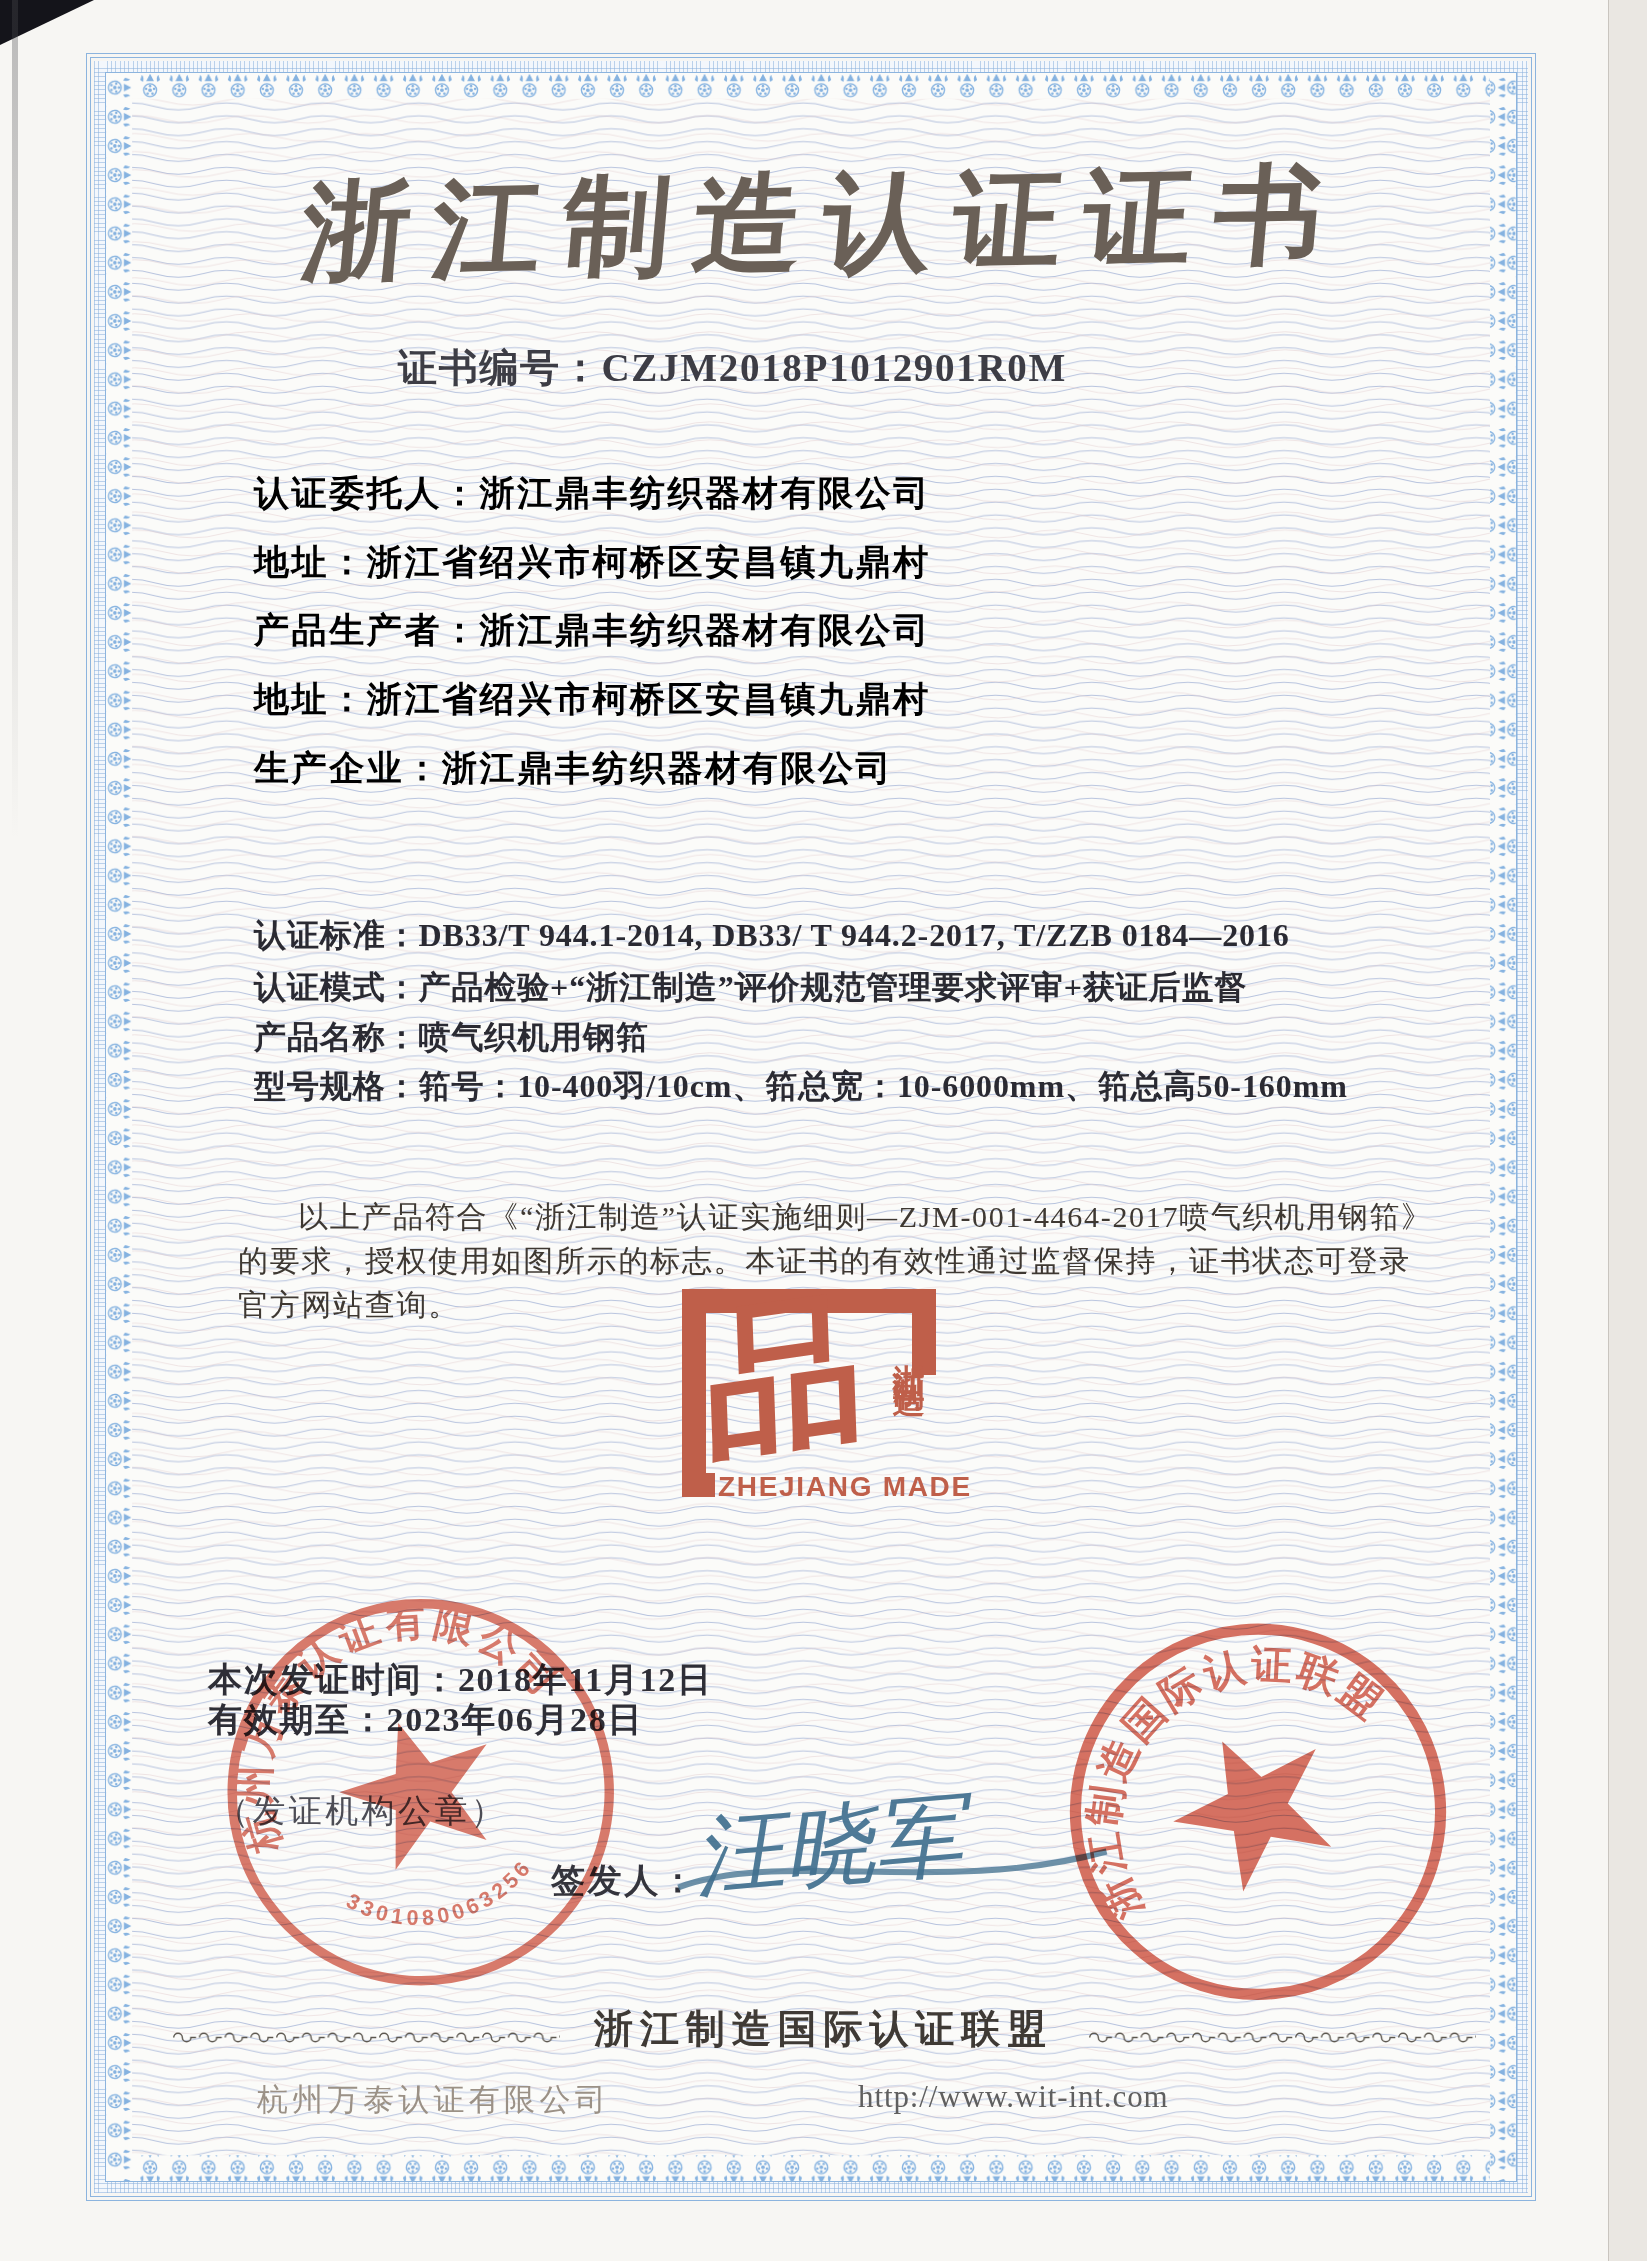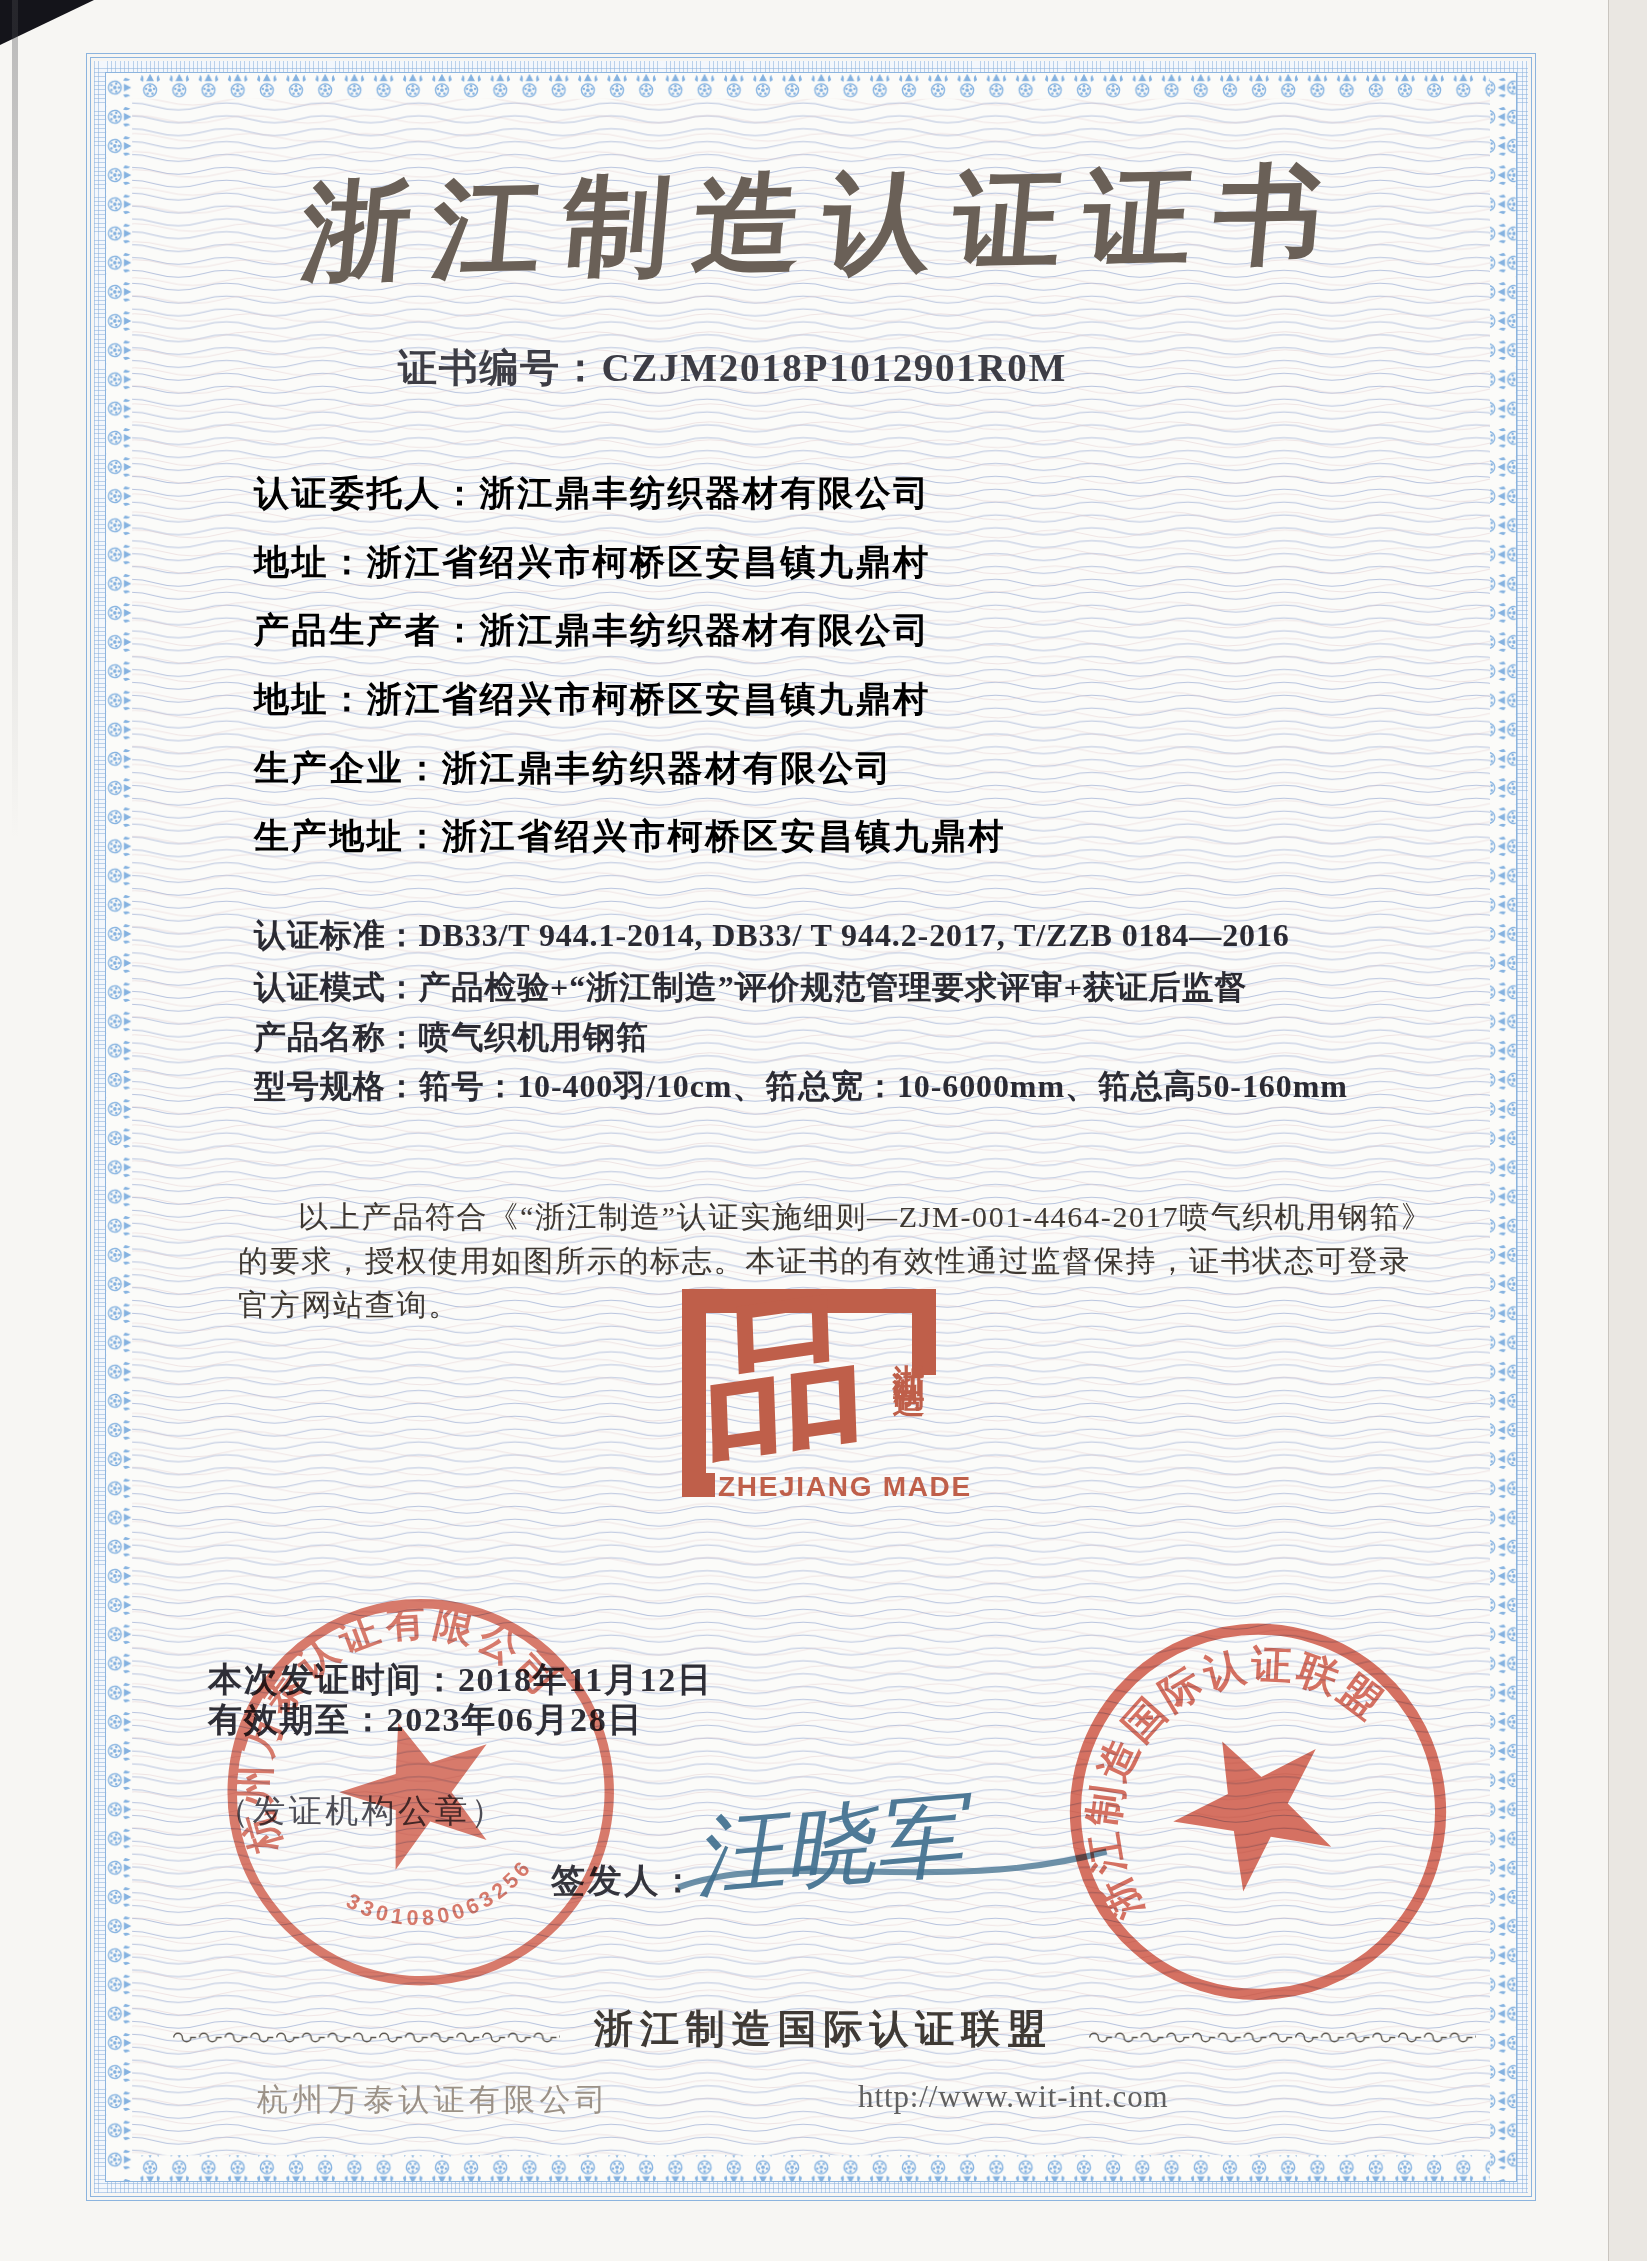--- a/index.html
+++ b/index.html
@@ -125,21 +125,20 @@
 
   <div class="abs certnum">
     <span>证书编号：</span><span>CZJM2018P1012901R0M</span>
   </div>
 
   <div class="abs fieldline" style="top:470px"><span>认证委托人：</span><span>浙江鼎丰纺织器材有限公司</span></div>
   <div class="abs fieldline" style="top:539px"><span>地址：</span><span>浙江省绍兴市柯桥区安昌镇九鼎村</span></div>
   <div class="abs fieldline" style="top:607px"><span>产品生产者：</span><span>浙江鼎丰纺织器材有限公司</span></div>
   <div class="abs fieldline" style="top:676px"><span>地址：</span><span>浙江省绍兴市柯桥区安昌镇九鼎村</span></div>
   <div class="abs fieldline" style="top:745px"><span>生产企业：</span><span>浙江鼎丰纺织器材有限公司</span></div>
-  <div class="abs fieldline" style="top:813px"><span>生产地址：</span><span>浙江省绍兴市柯桥区安昌镇九鼎村</span></div>
 
   <div class="abs detline" style="top:914px"><span>认证标准：</span><span>DB33/T 944.1-2014, DB33/ T 944.2-2017, T/ZZB 0184—2016</span></div>
   <div class="abs detline" style="top:966px"><span>认证模式：</span><span>产品检验+“浙江制造”评价规范管理要求评审+获证后监督</span></div>
   <div class="abs detline" style="top:1016px"><span>产品名称：</span><span>喷气织机用钢筘</span></div>
   <div class="abs detline" style="top:1065px"><span>型号规格：</span><span>筘号：10-400羽/10cm、筘总宽：10-6000mm、筘总高50-160mm</span></div>
 
   <p class="statement">以上产品符合《“浙江制造”认证实施细则—ZJM-001-4464-2017喷气织机用钢筘》的要求，授权使用如图所示的标志。本证书的有效性通过监督保持，证书状态可登录官方网站查询。</p>
 
   <div class="logo">
     <div class="bar bar-top"></div>

